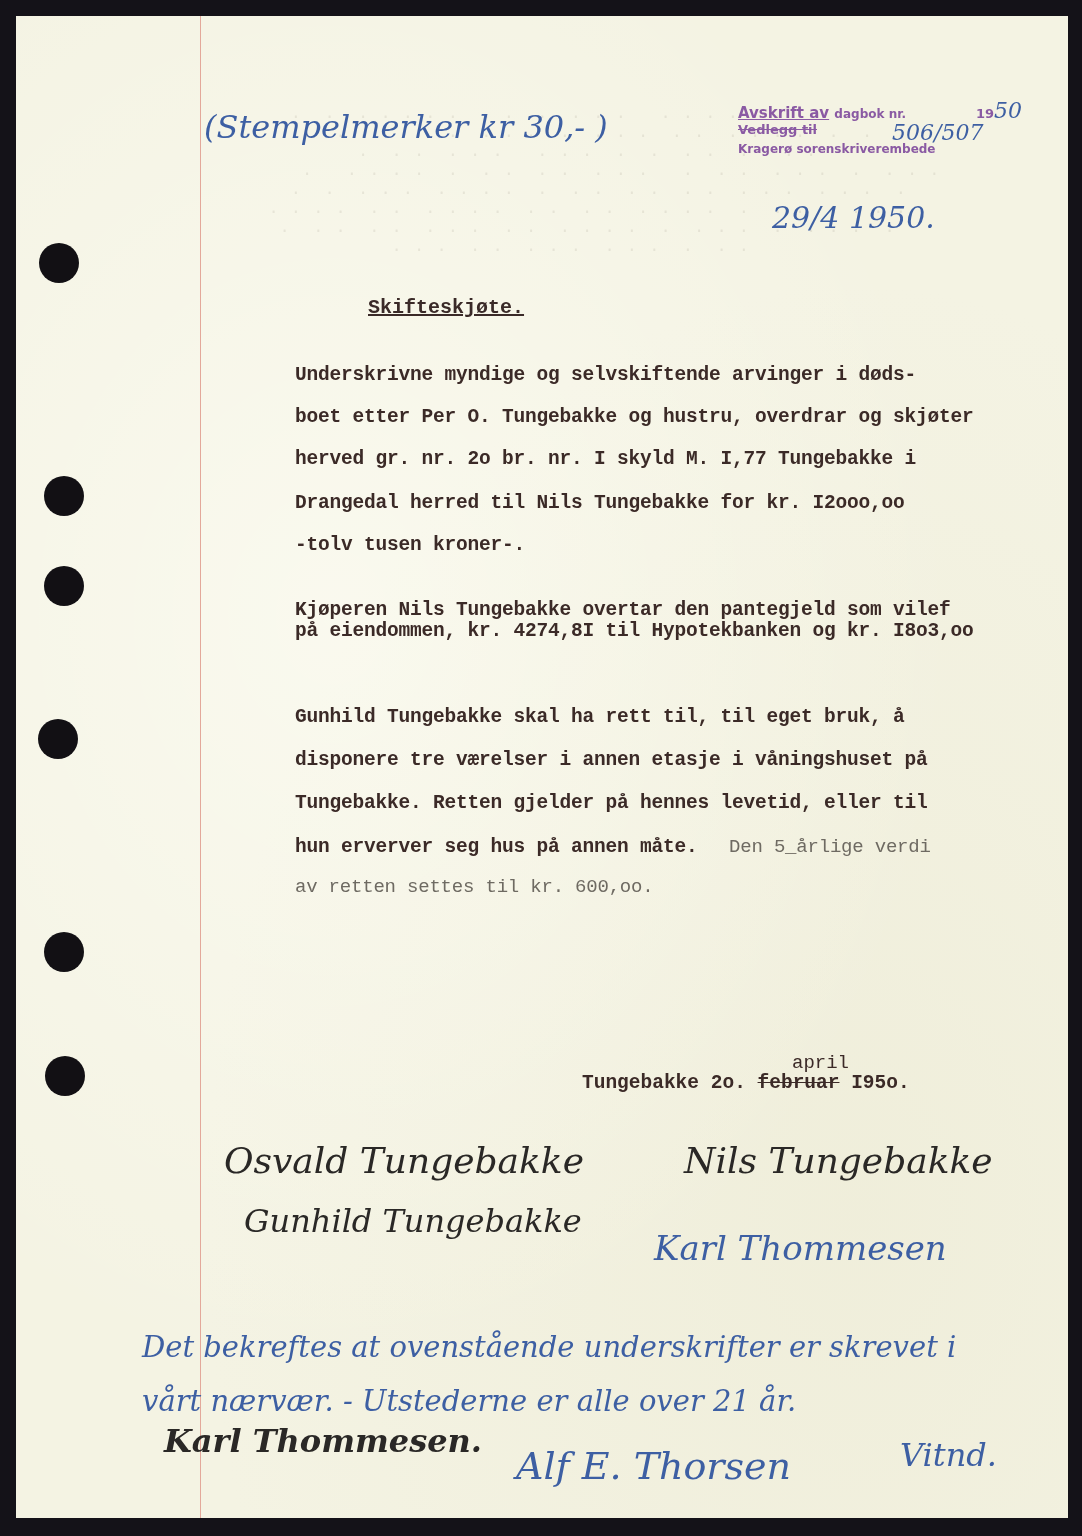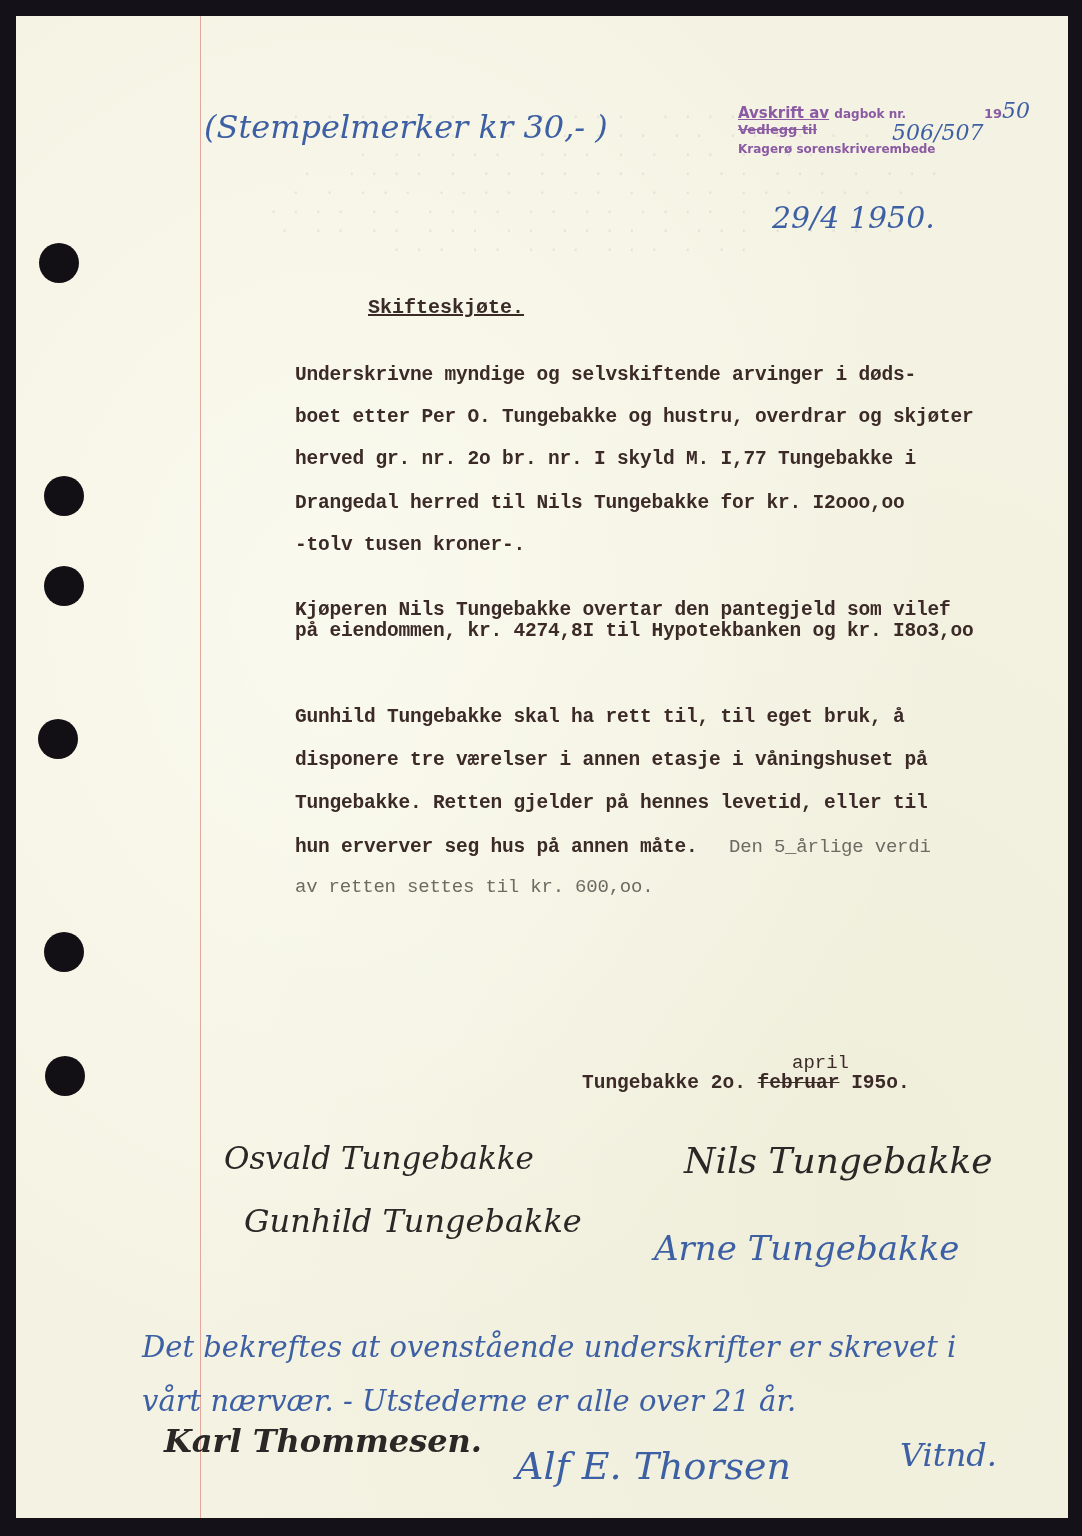--- a/index.html
+++ b/index.html
@@ -85,21 +85,21 @@
              . . .  . .  . . .  . . .  .  . .</div>
 
   <div class="hand hand-blue" style="left:188px; top:64px; font-size:32px;">(Stempelmerker kr 30,- )</div>
 
   <div class="stamp" style="left:722px; top:88px;">
     <span class="u">Avskrift av</span>
     <span style="font-size:12px;">dagbok nr.</span>
   </div>
   <div class="hand hand-blue" style="left:876px; top:76px; font-size:22px;">506/507</div>
   <div class="stamp" style="left:960px; top:82px;">
-    <span style="font-size:13px;margin-left:8px;">19</span><span class="hand-blue" style="font-family:'DejaVu Serif',serif;font-style:italic;font-weight:normal;font-size:22px;color:#3d5fa3;">50</span>
+    <span style="font-size:13px;">19</span><span class="hand-blue" style="font-family:'DejaVu Serif',serif;font-style:italic;font-weight:normal;font-size:22px;color:#3d5fa3;">50</span>
   </div>
   <div class="stamp" style="left:722px; top:106px; font-size:13px;">
     <span class="s">Vedlegg til</span>
   </div>
   <div class="stamp" style="left:722px; top:126px; font-size:12px;">Kragerø sorenskriverembede</div>
   <div class="hand hand-blue" style="left:756px; top:156px; font-size:30px;">29/4 1950.</div>
 
   <div class="title">Skifteskjøte.</div>
 
   <div class="typed" style="top:348px;">Underskrivne myndige og selvskiftende arvinger  i døds-</div>
@@ -119,24 +119,24 @@
   <div class="typed typed-light" style="top:860px;">av retten settes til kr. 600,oo.</div>
 
   <div class="april">april</div>
   <div class="date-line">
     <span>Tungebakke</span>
     <span>2o.</span>
     <span class="struck">februar</span>
     <span>I95o.</span>
   </div>
 
-  <div class="hand hand-black" style="left:208px; top:1124px; font-size:31px;">Osvald Tungebakke</div>
+  <div class="hand hand-black" style="left:208px; top:1124px; font-size:36px;">Osvald Tungebakke</div>
   <div class="hand hand-black" style="left:632px; top:1124px; font-size:36px;margin-left:36px;">Nils Tungebakke</div>
   <div class="hand hand-black" style="left:228px; top:1186px; font-size:32px;">Gunhild Tungebakke</div>
-  <div class="hand hand-blue" style="left:638px; top:1184px; font-size:34px;">Arne Tungebakke</div>
+  <div class="hand hand-blue" style="left:638px; top:1184px; font-size:34px;">Karl Thommesen</div>
 
   <div class="hand hand-blue" style="left:126px; top:1286px; font-size:29px;">Det bekreftes at ovenstående underskrifter er skrevet i</div>
   <div class="hand hand-blue" style="left:126px; top:1340px; font-size:29px;">vårt nærvær. - Utstederne er alle over 21 år.</div>
 
   <div class="hand hand-black" style="left:148px; top:1406px; font-size:32px; font-weight:bold;font-style:italic;">Karl Thommesen.</div>
   <div class="hand hand-blue" style="left:500px; top:1400px; font-size:38px;">Alf E. Thorsen</div>
   <div class="hand hand-blue" style="left:884px; top:1392px; font-size:32px;">Vitnd.</div>
 </div>
 
 </body></html>

